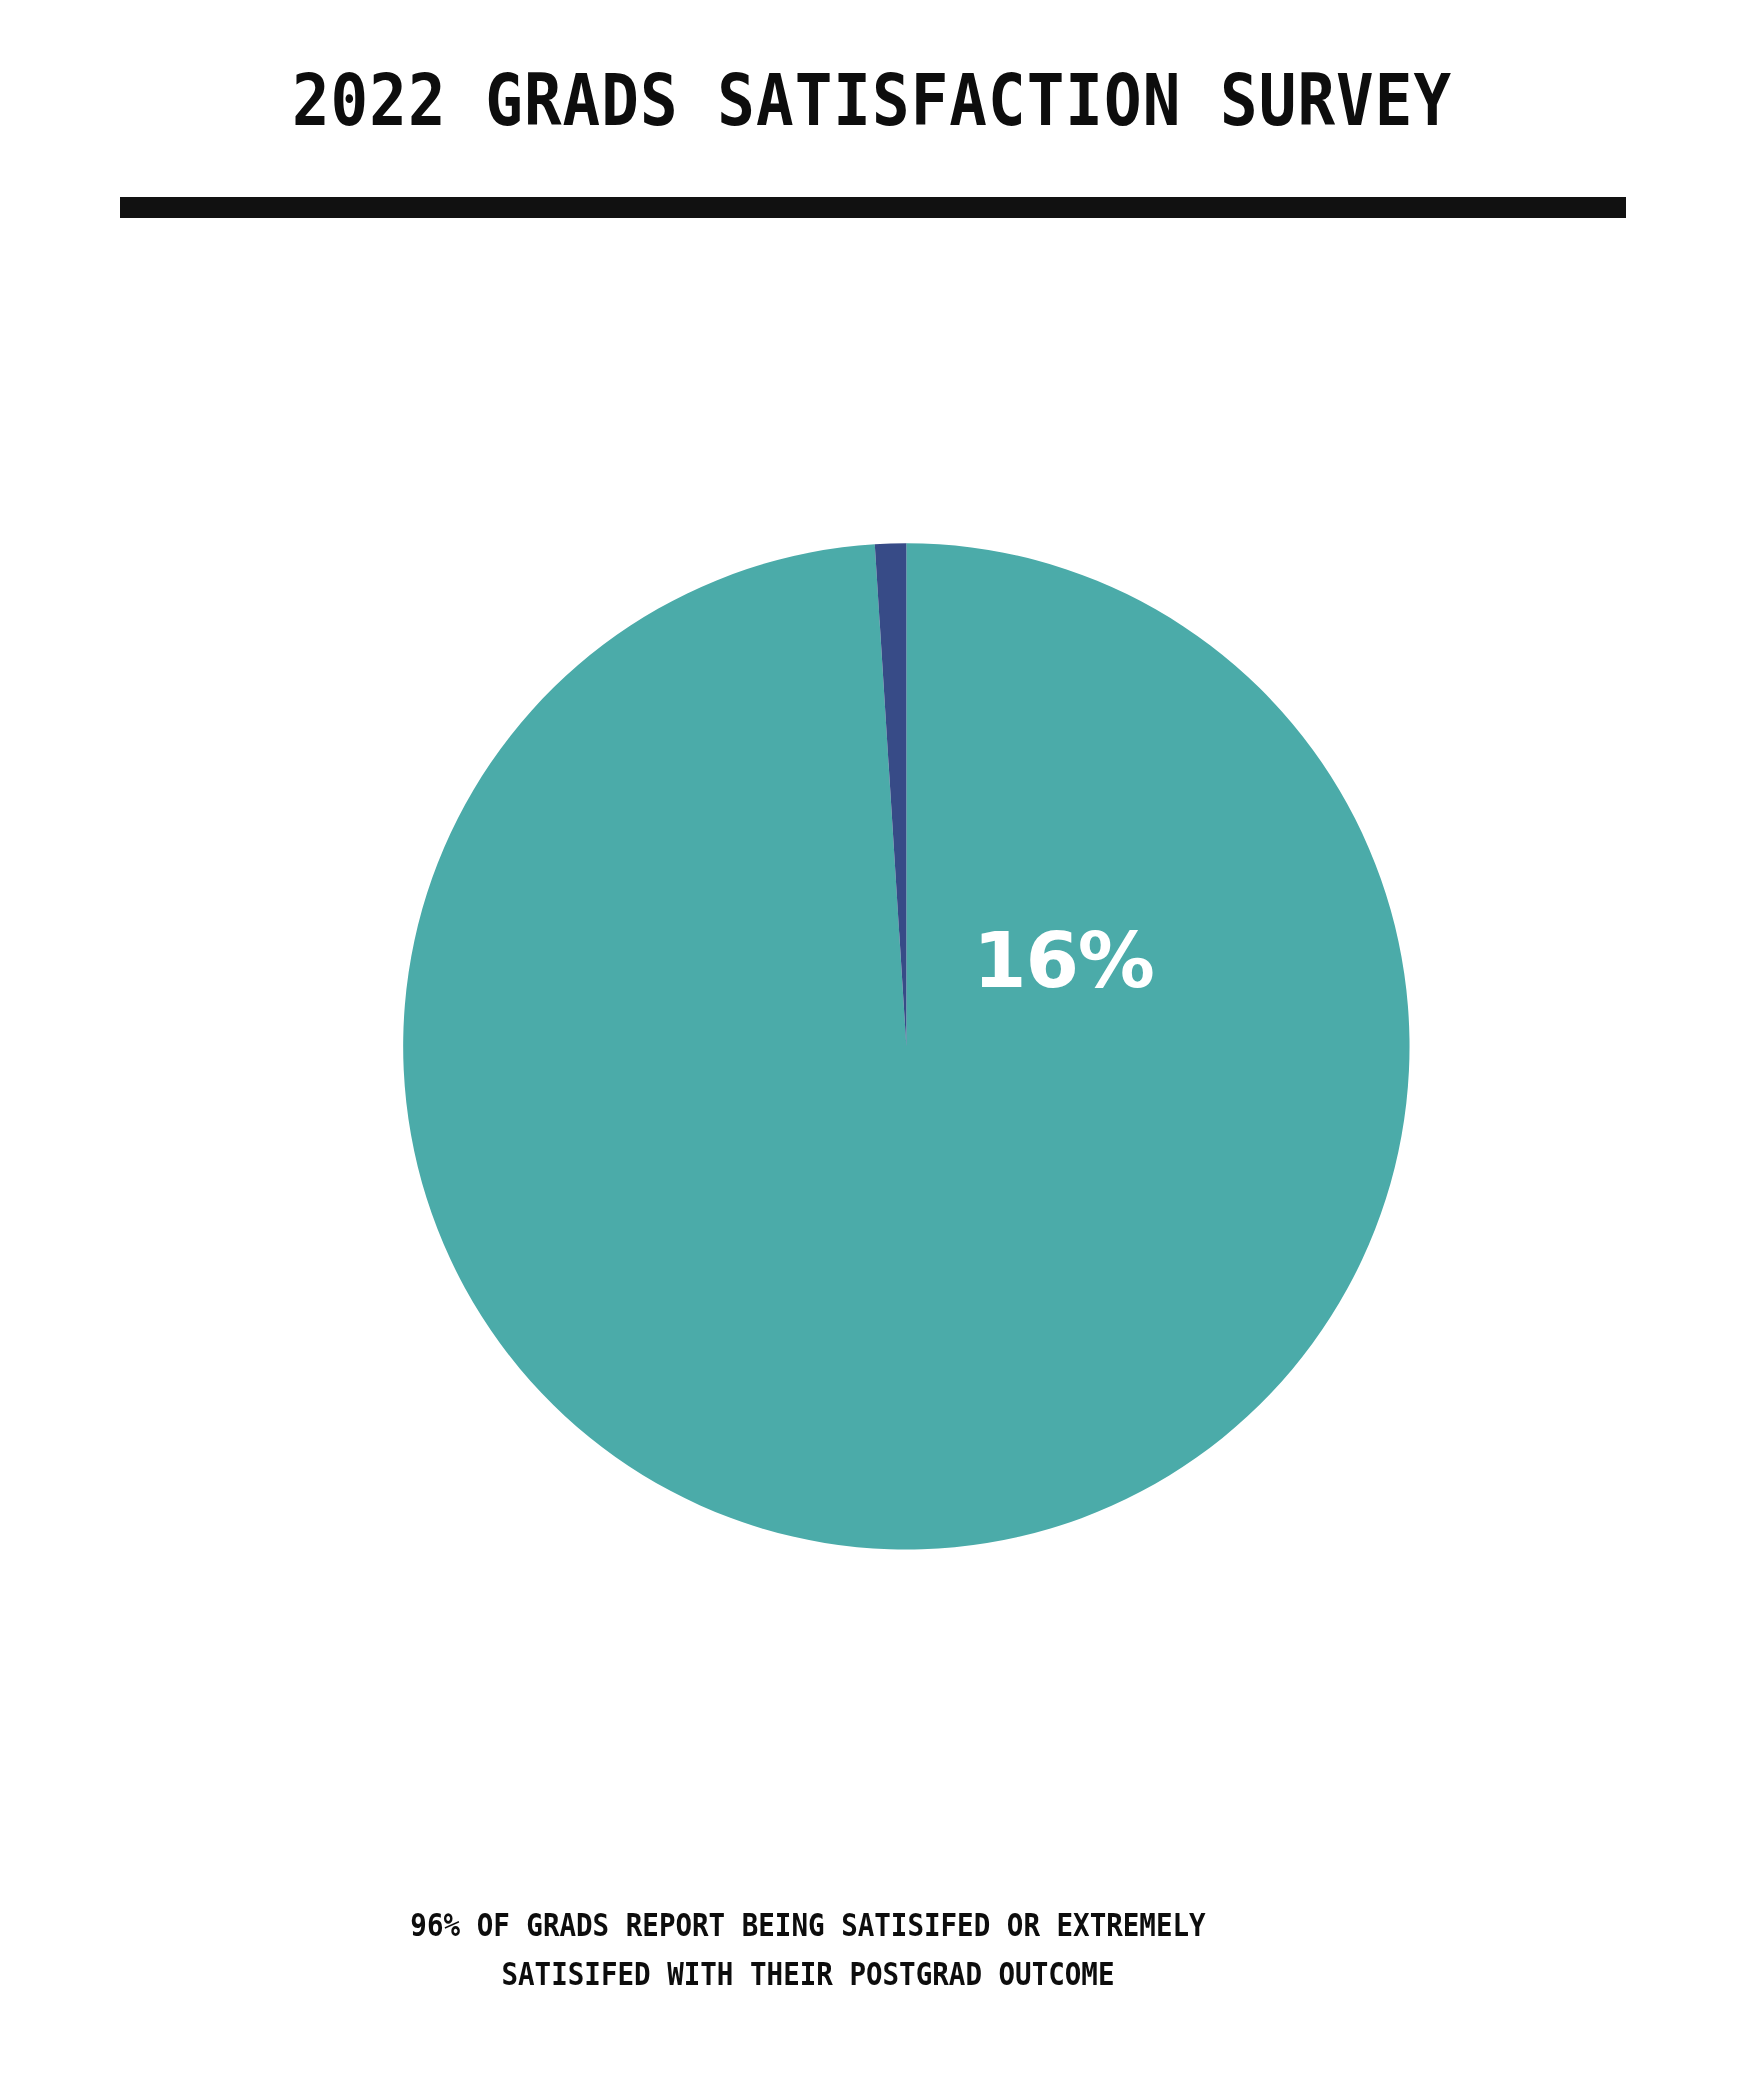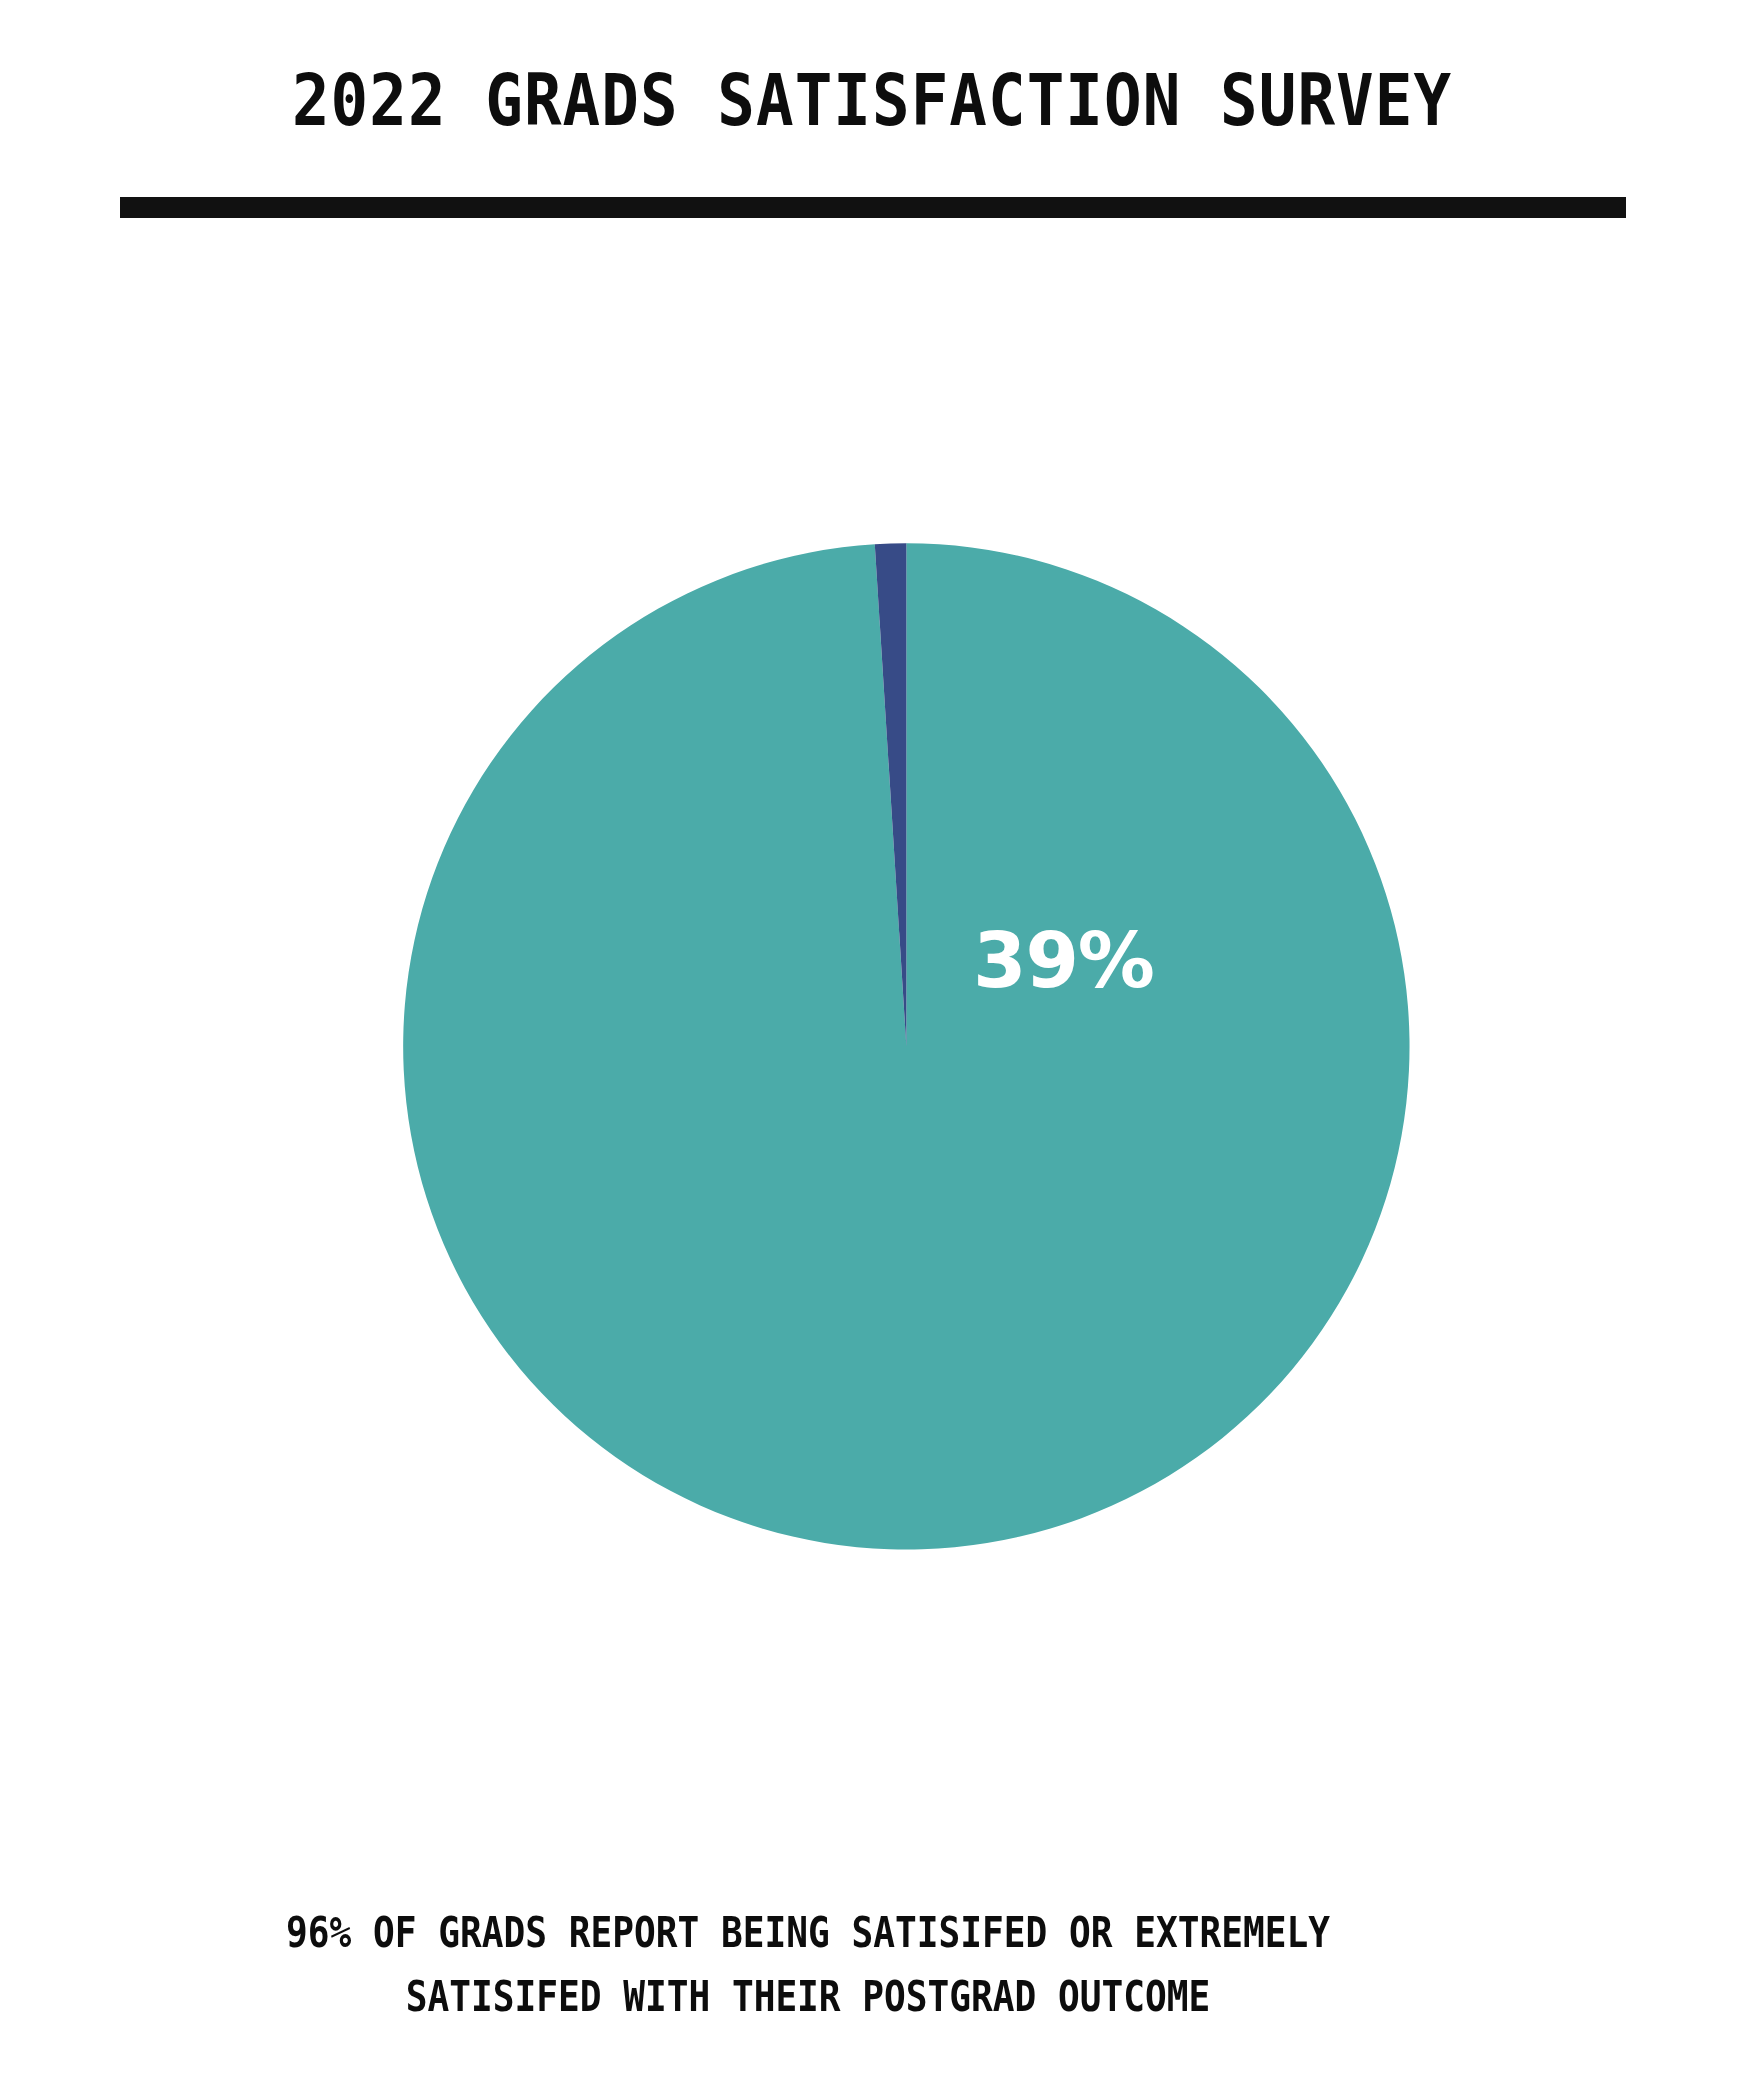--- a/index.html
+++ b/index.html
@@ -82,21 +82,21 @@
 
   
   .caption {
     position: absolute;
     left: 0;
     top: 1901px;
     width: 1616px;
     text-align: center;
     font-family: "DejaVu Sans Mono", "Liberation Mono", monospace;
     font-weight: 700;
-    font-size: 42px;
+    font-size: 32px;
     line-height: 1.52;
     letter-spacing: 0px;
     color: #0d0d0d;
   }
   .caption-line {
     display: block;
     transform: scaleX(0.86);
     transform-origin: center center;
     white-space: nowrap;
   }
@@ -110,20 +110,20 @@
 </div>
 
 <div class="chart-area">
   <svg class="pie-svg" viewBox="0 0 2917 3509" xmlns="http://www.w3.org/2000/svg">
 
     <path id="slice-major" fill="#4BABA9" d="M 1516 1751 L 1463.13 910.66 A 842 842 0 1 0 1516.00 909.00 Z"></path>
 
     <path id="slice-minor" fill="#374B87" d="M 1516 1751 L 1516.00 909.00 A 842 842 0 0 0 1463.13 910.66 Z"></path>
   </svg>
 
-  <div class="slice-label">39%</div>
+  <div class="slice-label">16%</div>
 </div>
 
 <div class="caption">
   <span class="caption-line">96% OF GRADS REPORT BEING SATISIFED OR EXTREMELY</span>
   <span class="caption-line">SATISIFED WITH THEIR POSTGRAD OUTCOME</span>
 </div>
 
 
 </body></html>

